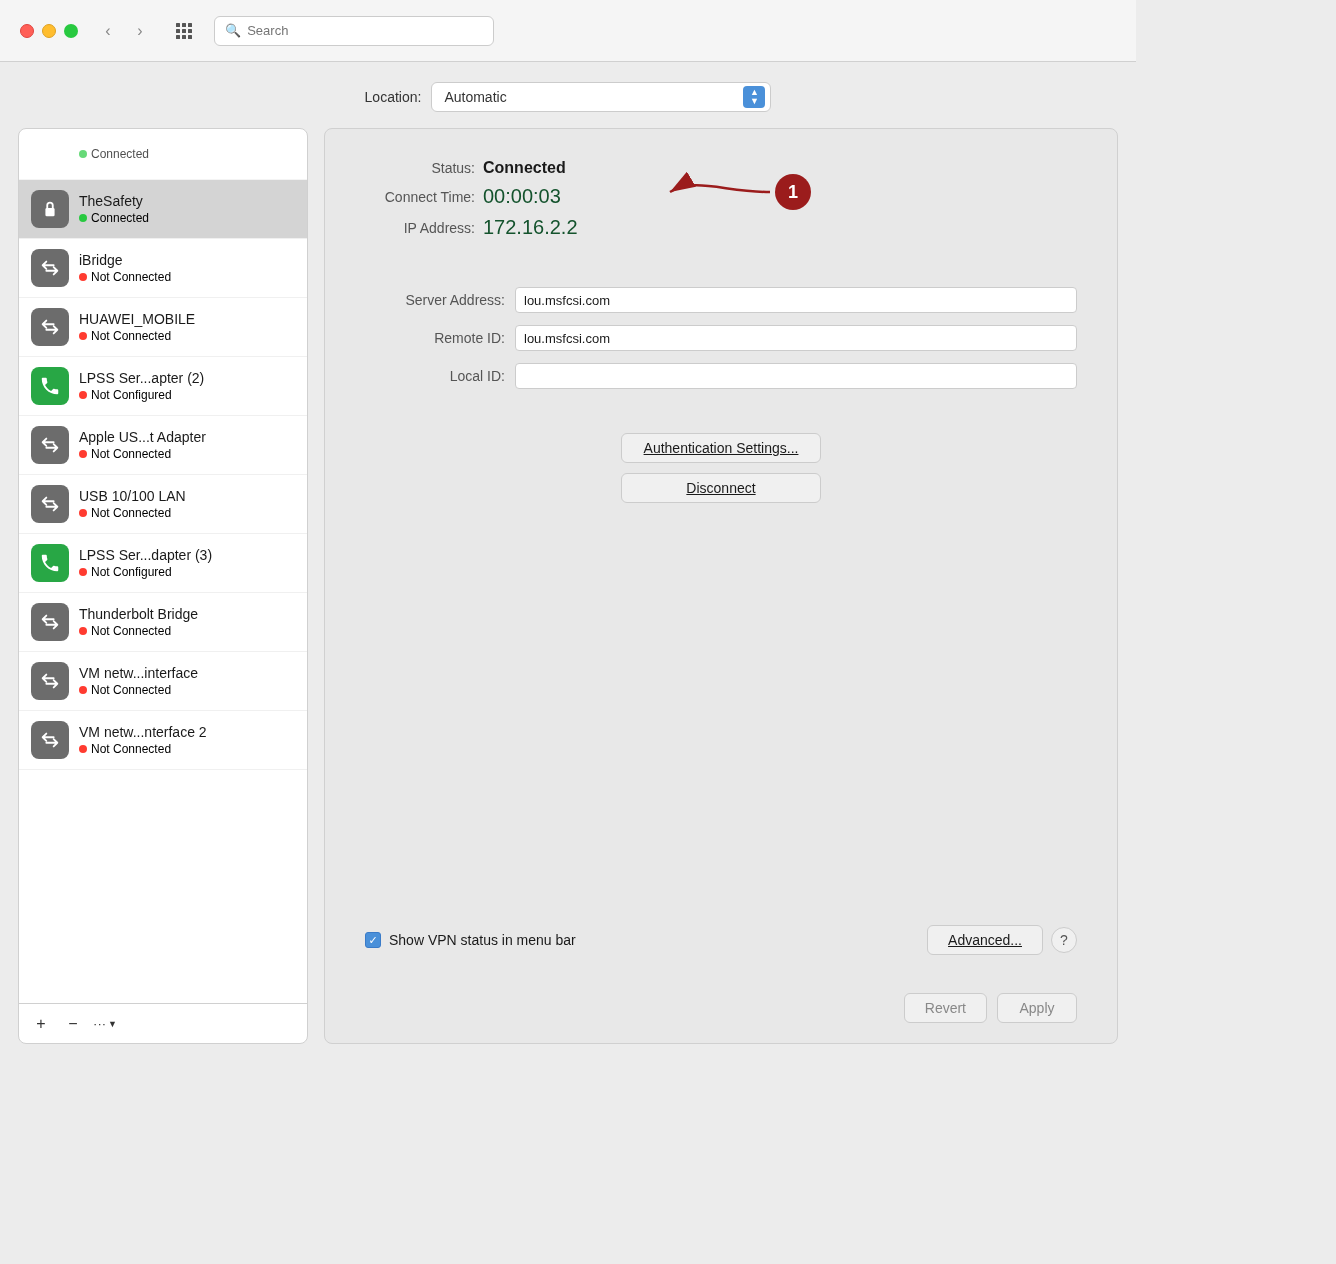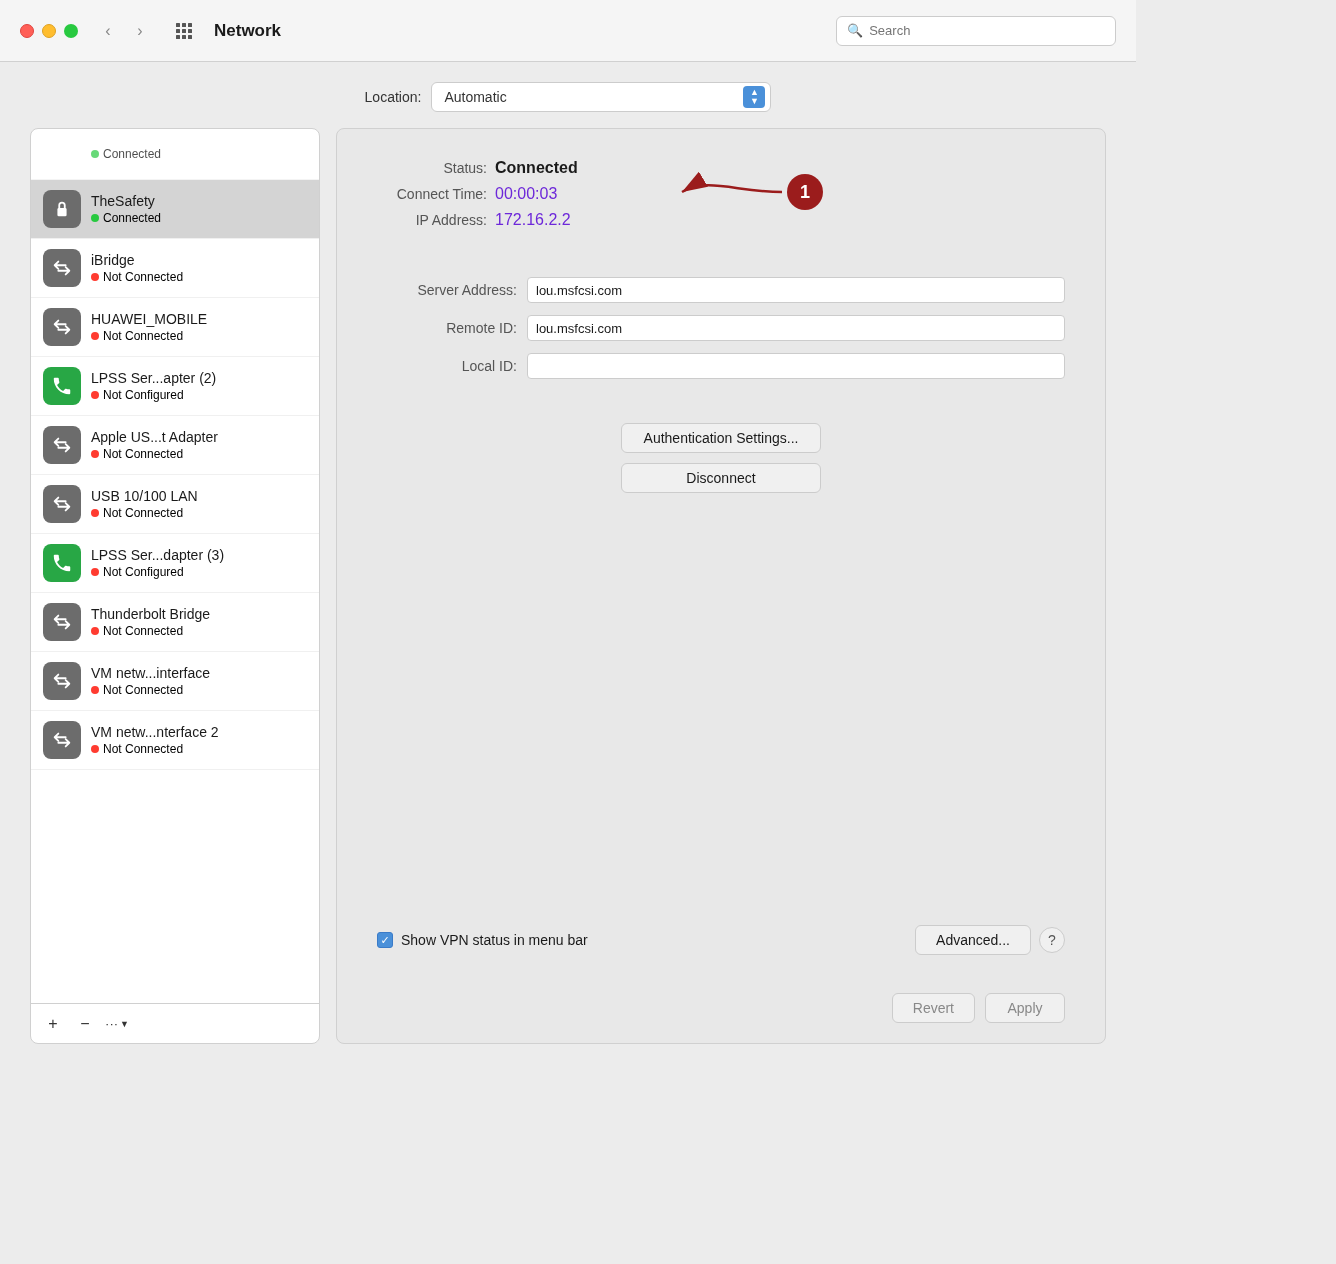--- a/index.html
+++ b/index.html
@@ -94,21 +94,21 @@
       color: #0f172a;
       background: transparent;
       width: 100%;
     }
 
     
     .main-content {
       display: flex;
       flex-direction: column;
       height: calc(100% - 62px);
-      padding: 20px 30px;
+      padding: 20px 18px;
       gap: 16px;
     }
 
     
     .location-bar {
       display: flex;
       align-items: center;
       justify-content: center;
       gap: 10px;
     }
@@ -277,22 +277,22 @@
       align-items: center;
       gap: 8px;
     }
     .status-key {
       font-size: 14px;
       color: #555;
       text-align: right;
       min-width: 110px;
     }
     .status-value {
-      font-size: 16px;
-      color: #6d28d9;
+      font-size: 20px;
+      color: #14532d;
     }
     .status-value.bold {
       font-weight: 700;
       font-size: 16px;
     }
     .status-value.connected { color: #1a1a1a; }
 
     
     .annotation-group {
       position: absolute;
@@ -361,20 +361,21 @@
     .mac-button {
       background: #f0f0f0;
       border: 1px solid #ccc;
       border-radius: 6px;
       padding: 6px 20px;
       font-size: 14px;
       color: #1a1a1a;
       cursor: pointer;
       min-width: 200px;
       text-align: center;
+      text-decoration: underline;
     }
 
     
     .bottom-section {
       display: flex;
       align-items: center;
       margin-top: auto;
       padding-top: 10px;
       gap: 10px;
     }
@@ -463,21 +464,20 @@
     <div class="grid-dot"></div>
       <div class="grid-dot"></div>
       <div class="grid-dot"></div>
     <div class="grid-dot"></div>
       <div class="grid-dot"></div>
       <div class="grid-dot"></div>
     <div class="grid-dot"></div>
       <div class="grid-dot"></div>
       <div class="grid-dot"></div>
   </div>
-  <span class="titlebar-title">Network</span>
   <div class="search-bar">
     <span class="search-icon">🔍</span>
     <input class="search-input" type="text" placeholder="Search" style="">
   </div>
 </div>
 
 <div class="main-content">
 
   <div class="location-bar">
     <span class="location-label">Location:</span>

